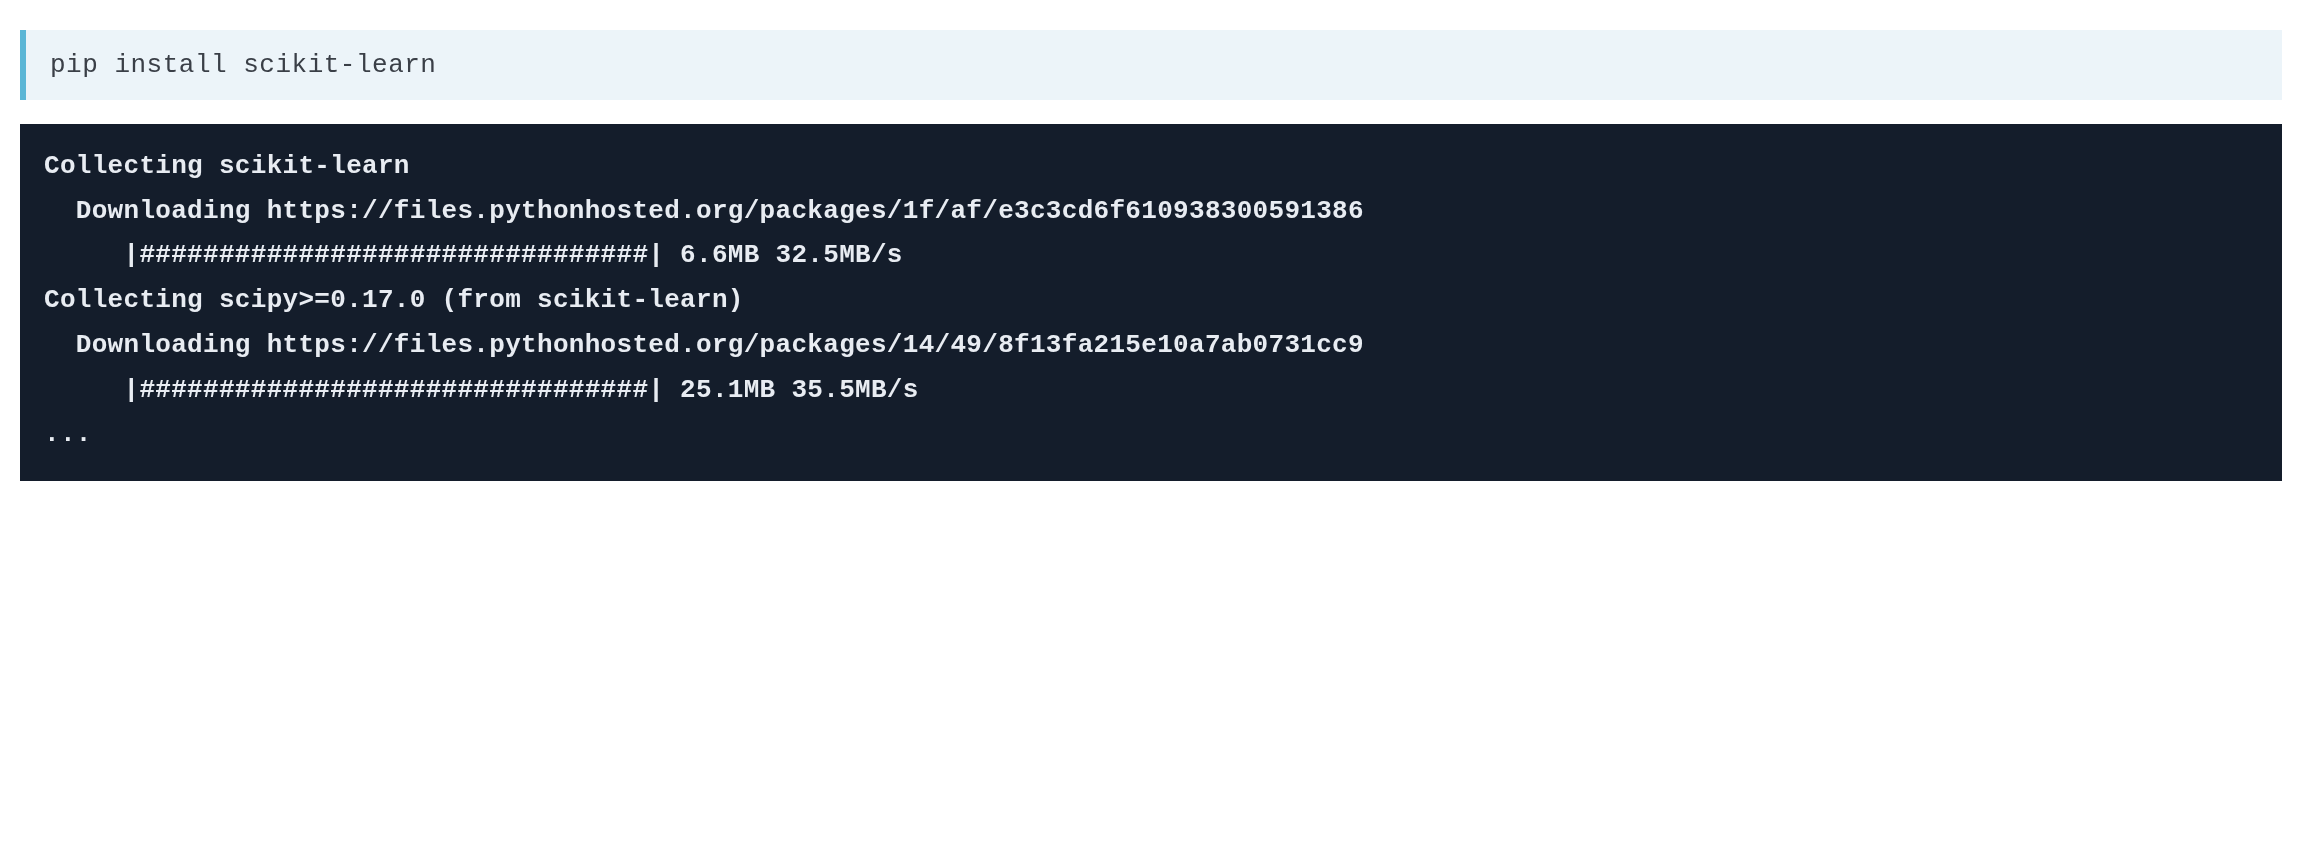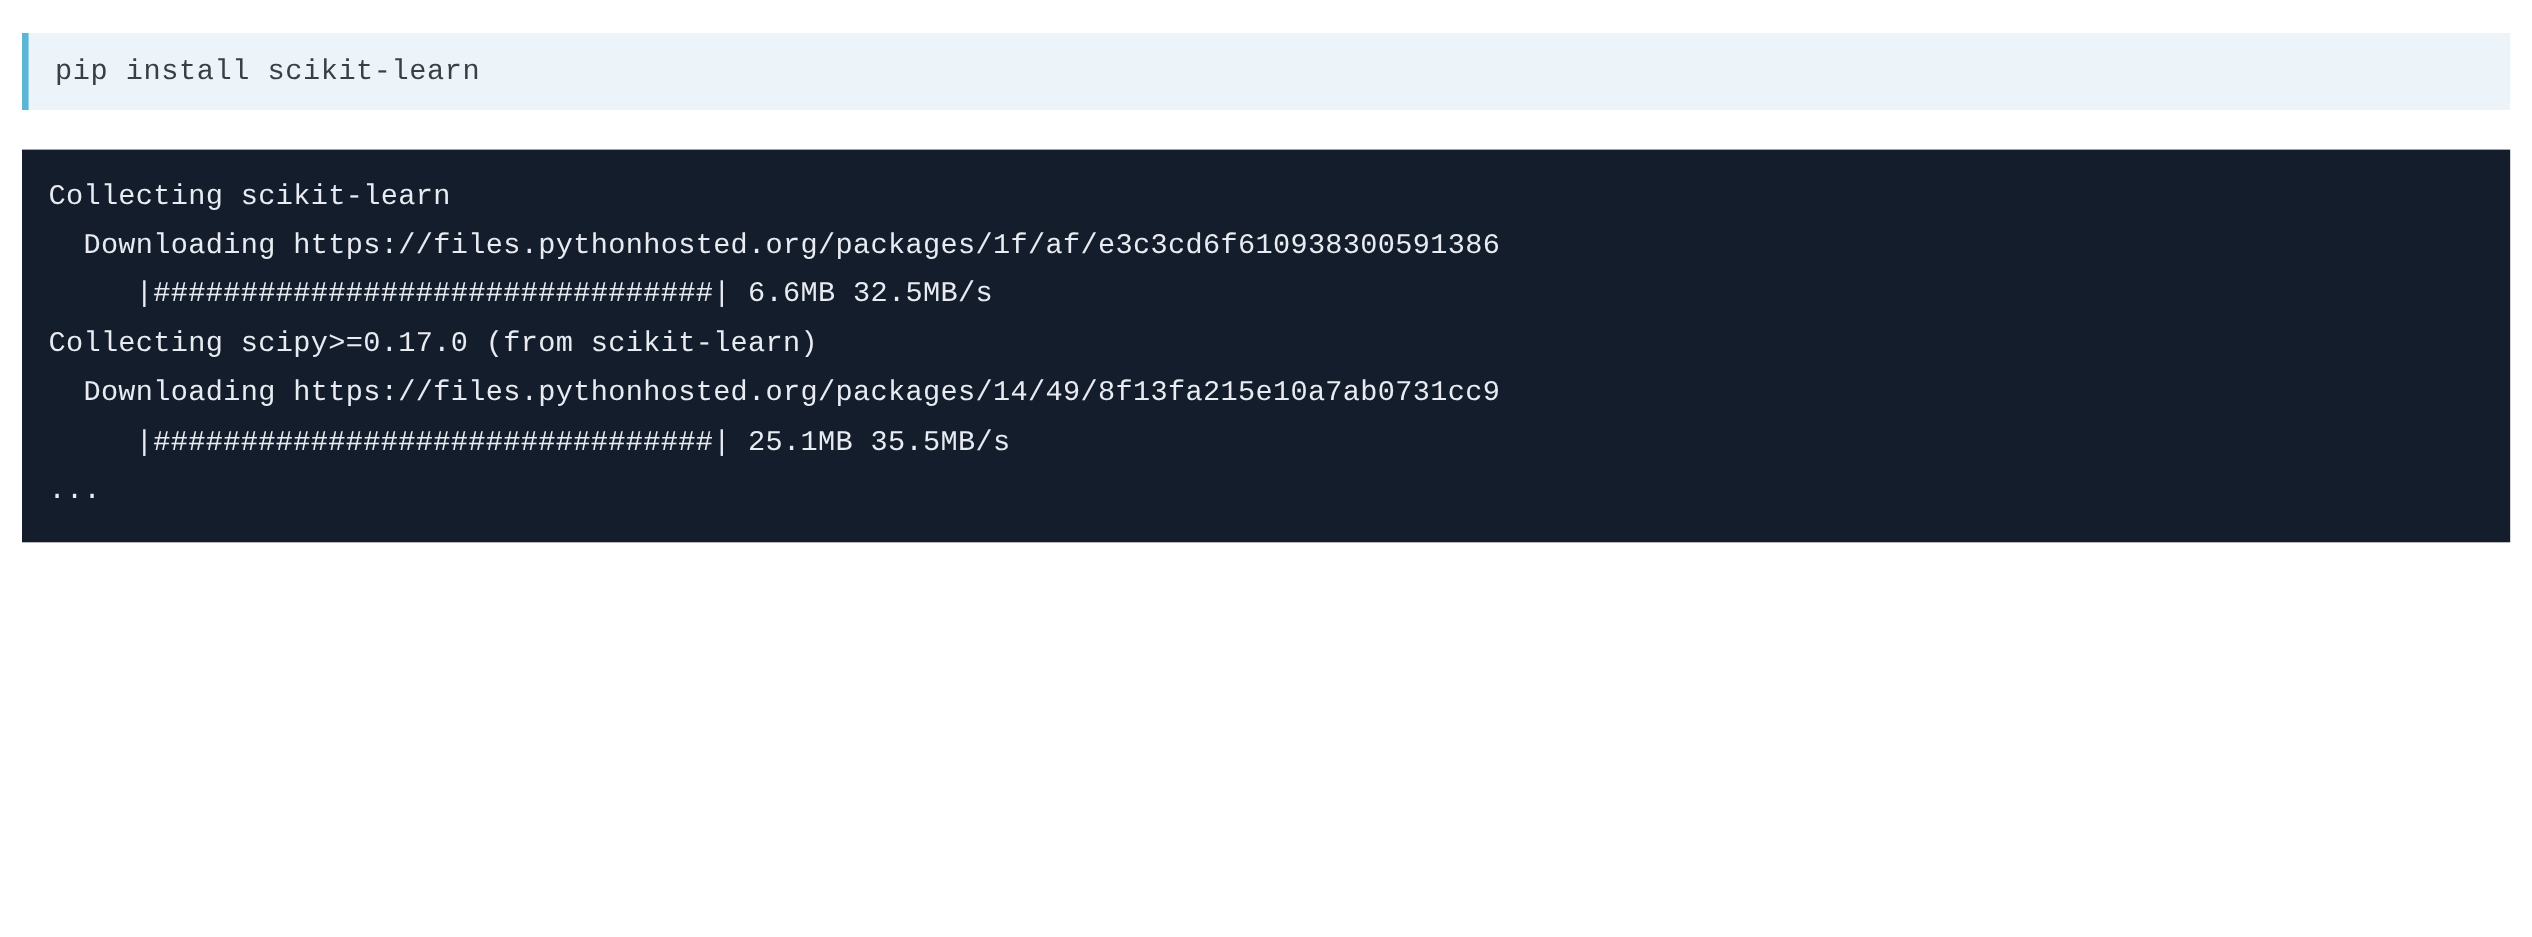--- a/index.html
+++ b/index.html
@@ -5,36 +5,37 @@
     * { box-sizing: border-box; margin: 0; padding: 0; }
     body {
       background: #ffffff;
       padding: 30px 20px;
       font-family: ui-monospace, "SF Mono", Menlo, Consolas, "Liberation Mono", monospace;
     }
     .code-input {
       background: #ecf4f9;
       border-left: 6px solid #5bb6d6;
       padding: 20px 24px;
-      margin-bottom: 36px;
+      margin-bottom: 24px;
       font-size: 26px;
       color: #3a3f47;
       letter-spacing: 0.5px;
       white-space: pre;
       overflow-x: hidden;
     }
     .code-output {
       background: #141d2b;
       color: #e8ecf2;
       padding: 20px 24px 24px 24px;
       font-size: 26px;
       line-height: 1.72;
       white-space: pre;
       overflow-x: hidden;
       letter-spacing: 0.3px;
+      font-weight: bold;
     }
   </style>
 </head>
 <body>
 
 <div class="code-input">pip install scikit-learn</div>
 
 <div class="code-output">Collecting scikit-learn
   Downloading https://files.pythonhosted.org/packages/1f/af/e3c3cd6f610938300591386
      |################################| 6.6MB 32.5MB/s

